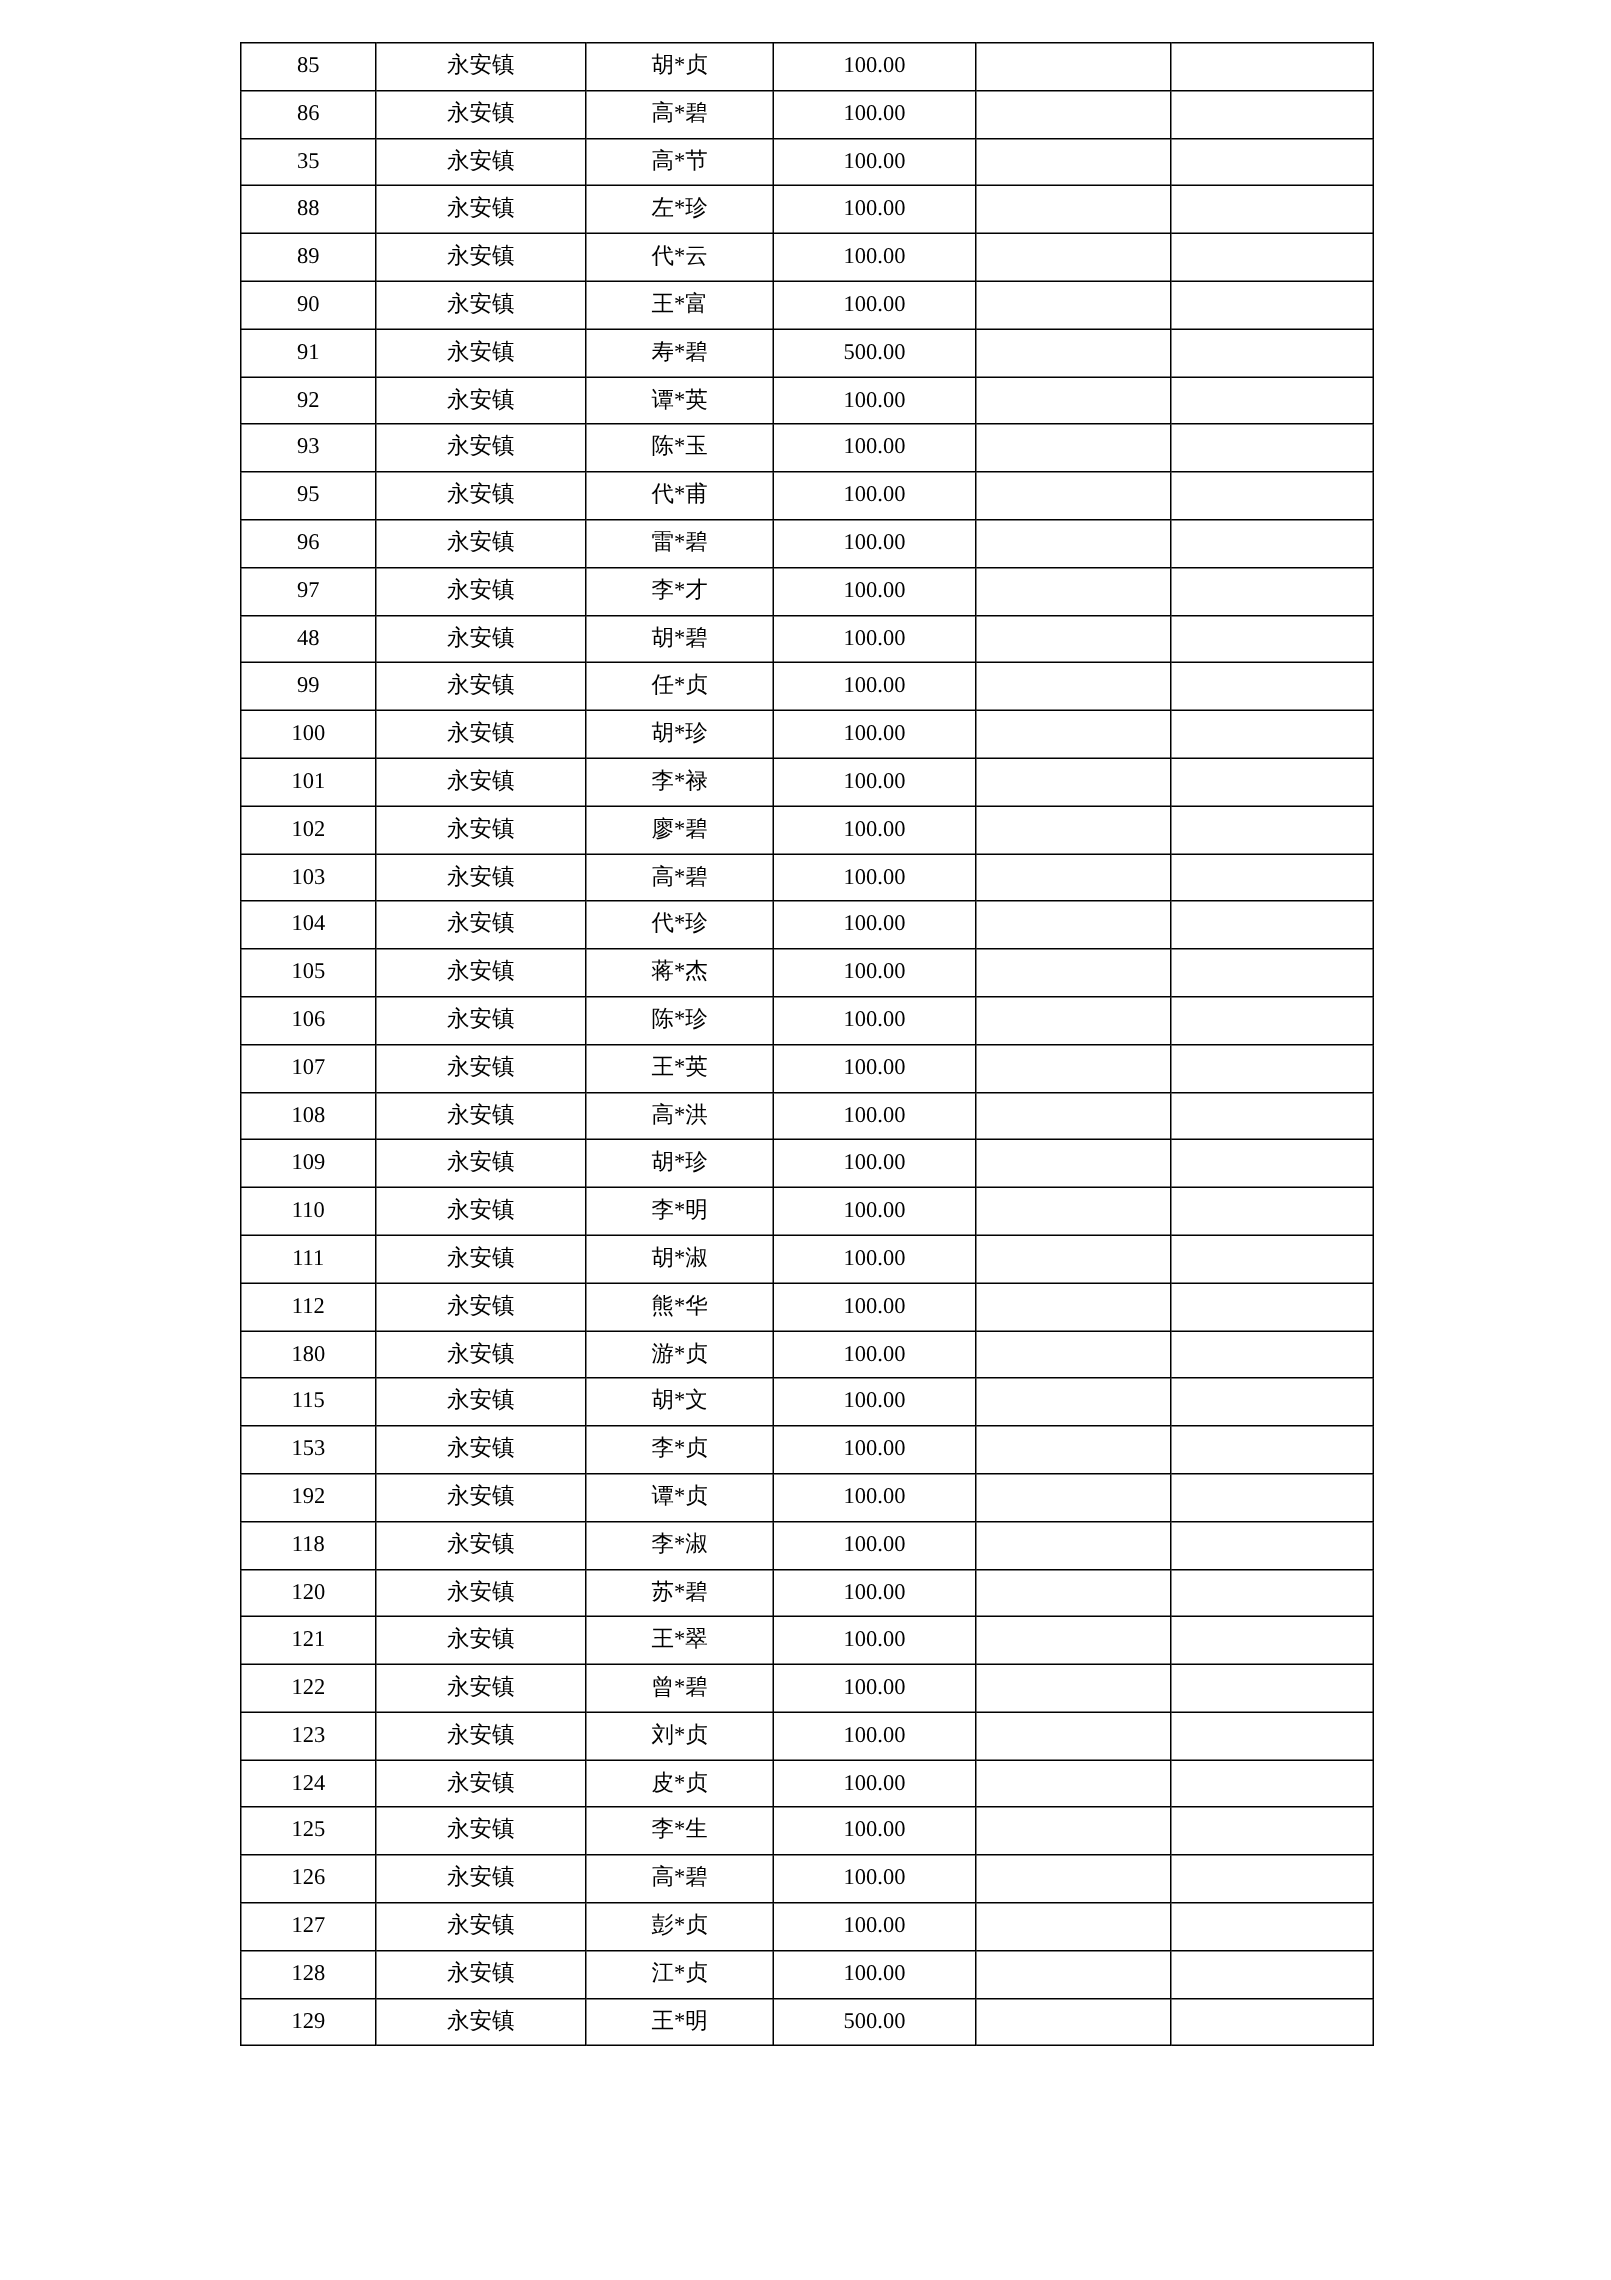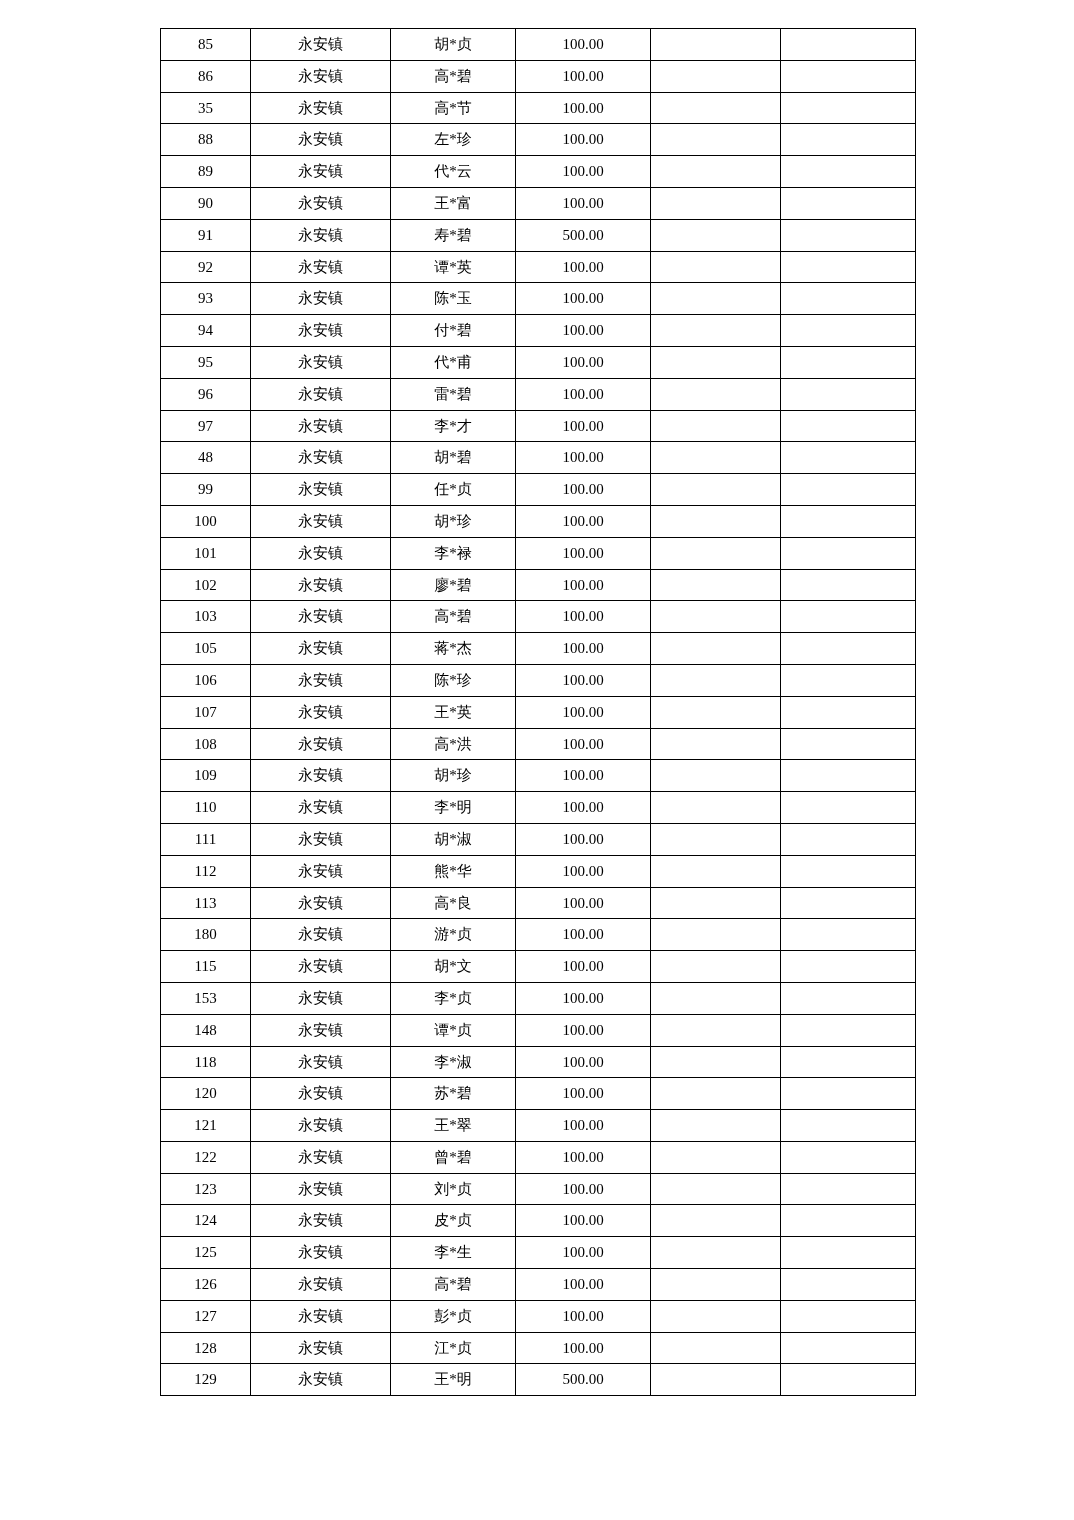--- a/index.html
+++ b/index.html
@@ -119,28 +119,20 @@
   </tr>
         <tr>
     <td class="c1">93</td>
     <td class="c2">永安镇</td>
     <td class="c3">陈*玉</td>
     <td class="c4">100.00</td>
     <td class="c5"></td>
     <td class="c6"></td>
   </tr>
         <tr>
-    <td class="c1">94</td>
-    <td class="c2">永安镇</td>
-    <td class="c3">付*碧</td>
-    <td class="c4">100.00</td>
-    <td class="c5"></td>
-    <td class="c6"></td>
-  </tr>
-        <tr>
     <td class="c1">95</td>
     <td class="c2">永安镇</td>
     <td class="c3">代*甫</td>
     <td class="c4">100.00</td>
     <td class="c5"></td>
     <td class="c6"></td>
   </tr>
         <tr>
     <td class="c1">96</td>
     <td class="c2">永安镇</td>
@@ -199,20 +191,28 @@
   </tr>
         <tr>
     <td class="c1">103</td>
     <td class="c2">永安镇</td>
     <td class="c3">高*碧</td>
     <td class="c4">100.00</td>
     <td class="c5"></td>
     <td class="c6"></td>
   </tr>
         <tr>
+    <td class="c1">104</td>
+    <td class="c2">永安镇</td>
+    <td class="c3">代*珍</td>
+    <td class="c4">100.00</td>
+    <td class="c5"></td>
+    <td class="c6"></td>
+  </tr>
+        <tr>
     <td class="c1">105</td>
     <td class="c2">永安镇</td>
     <td class="c3">蒋*杰</td>
     <td class="c4">100.00</td>
     <td class="c5"></td>
     <td class="c6"></td>
   </tr>
         <tr>
     <td class="c1">106</td>
     <td class="c2">永安镇</td>
@@ -263,28 +263,20 @@
   </tr>
         <tr>
     <td class="c1">112</td>
     <td class="c2">永安镇</td>
     <td class="c3">熊*华</td>
     <td class="c4">100.00</td>
     <td class="c5"></td>
     <td class="c6"></td>
   </tr>
         <tr>
-    <td class="c1">113</td>
-    <td class="c2">永安镇</td>
-    <td class="c3">高*良</td>
-    <td class="c4">100.00</td>
-    <td class="c5"></td>
-    <td class="c6"></td>
-  </tr>
-        <tr>
     <td class="c1">180</td>
     <td class="c2">永安镇</td>
     <td class="c3">游*贞</td>
     <td class="c4">100.00</td>
     <td class="c5"></td>
     <td class="c6"></td>
   </tr>
         <tr>
     <td class="c1">115</td>
     <td class="c2">永安镇</td>
@@ -295,21 +287,21 @@
   </tr>
         <tr>
     <td class="c1">153</td>
     <td class="c2">永安镇</td>
     <td class="c3">李*贞</td>
     <td class="c4">100.00</td>
     <td class="c5"></td>
     <td class="c6"></td>
   </tr>
         <tr>
-    <td class="c1">148</td>
+    <td class="c1">192</td>
     <td class="c2">永安镇</td>
     <td class="c3">谭*贞</td>
     <td class="c4">100.00</td>
     <td class="c5"></td>
     <td class="c6"></td>
   </tr>
         <tr>
     <td class="c1">118</td>
     <td class="c2">永安镇</td>
     <td class="c3">李*淑</td>

